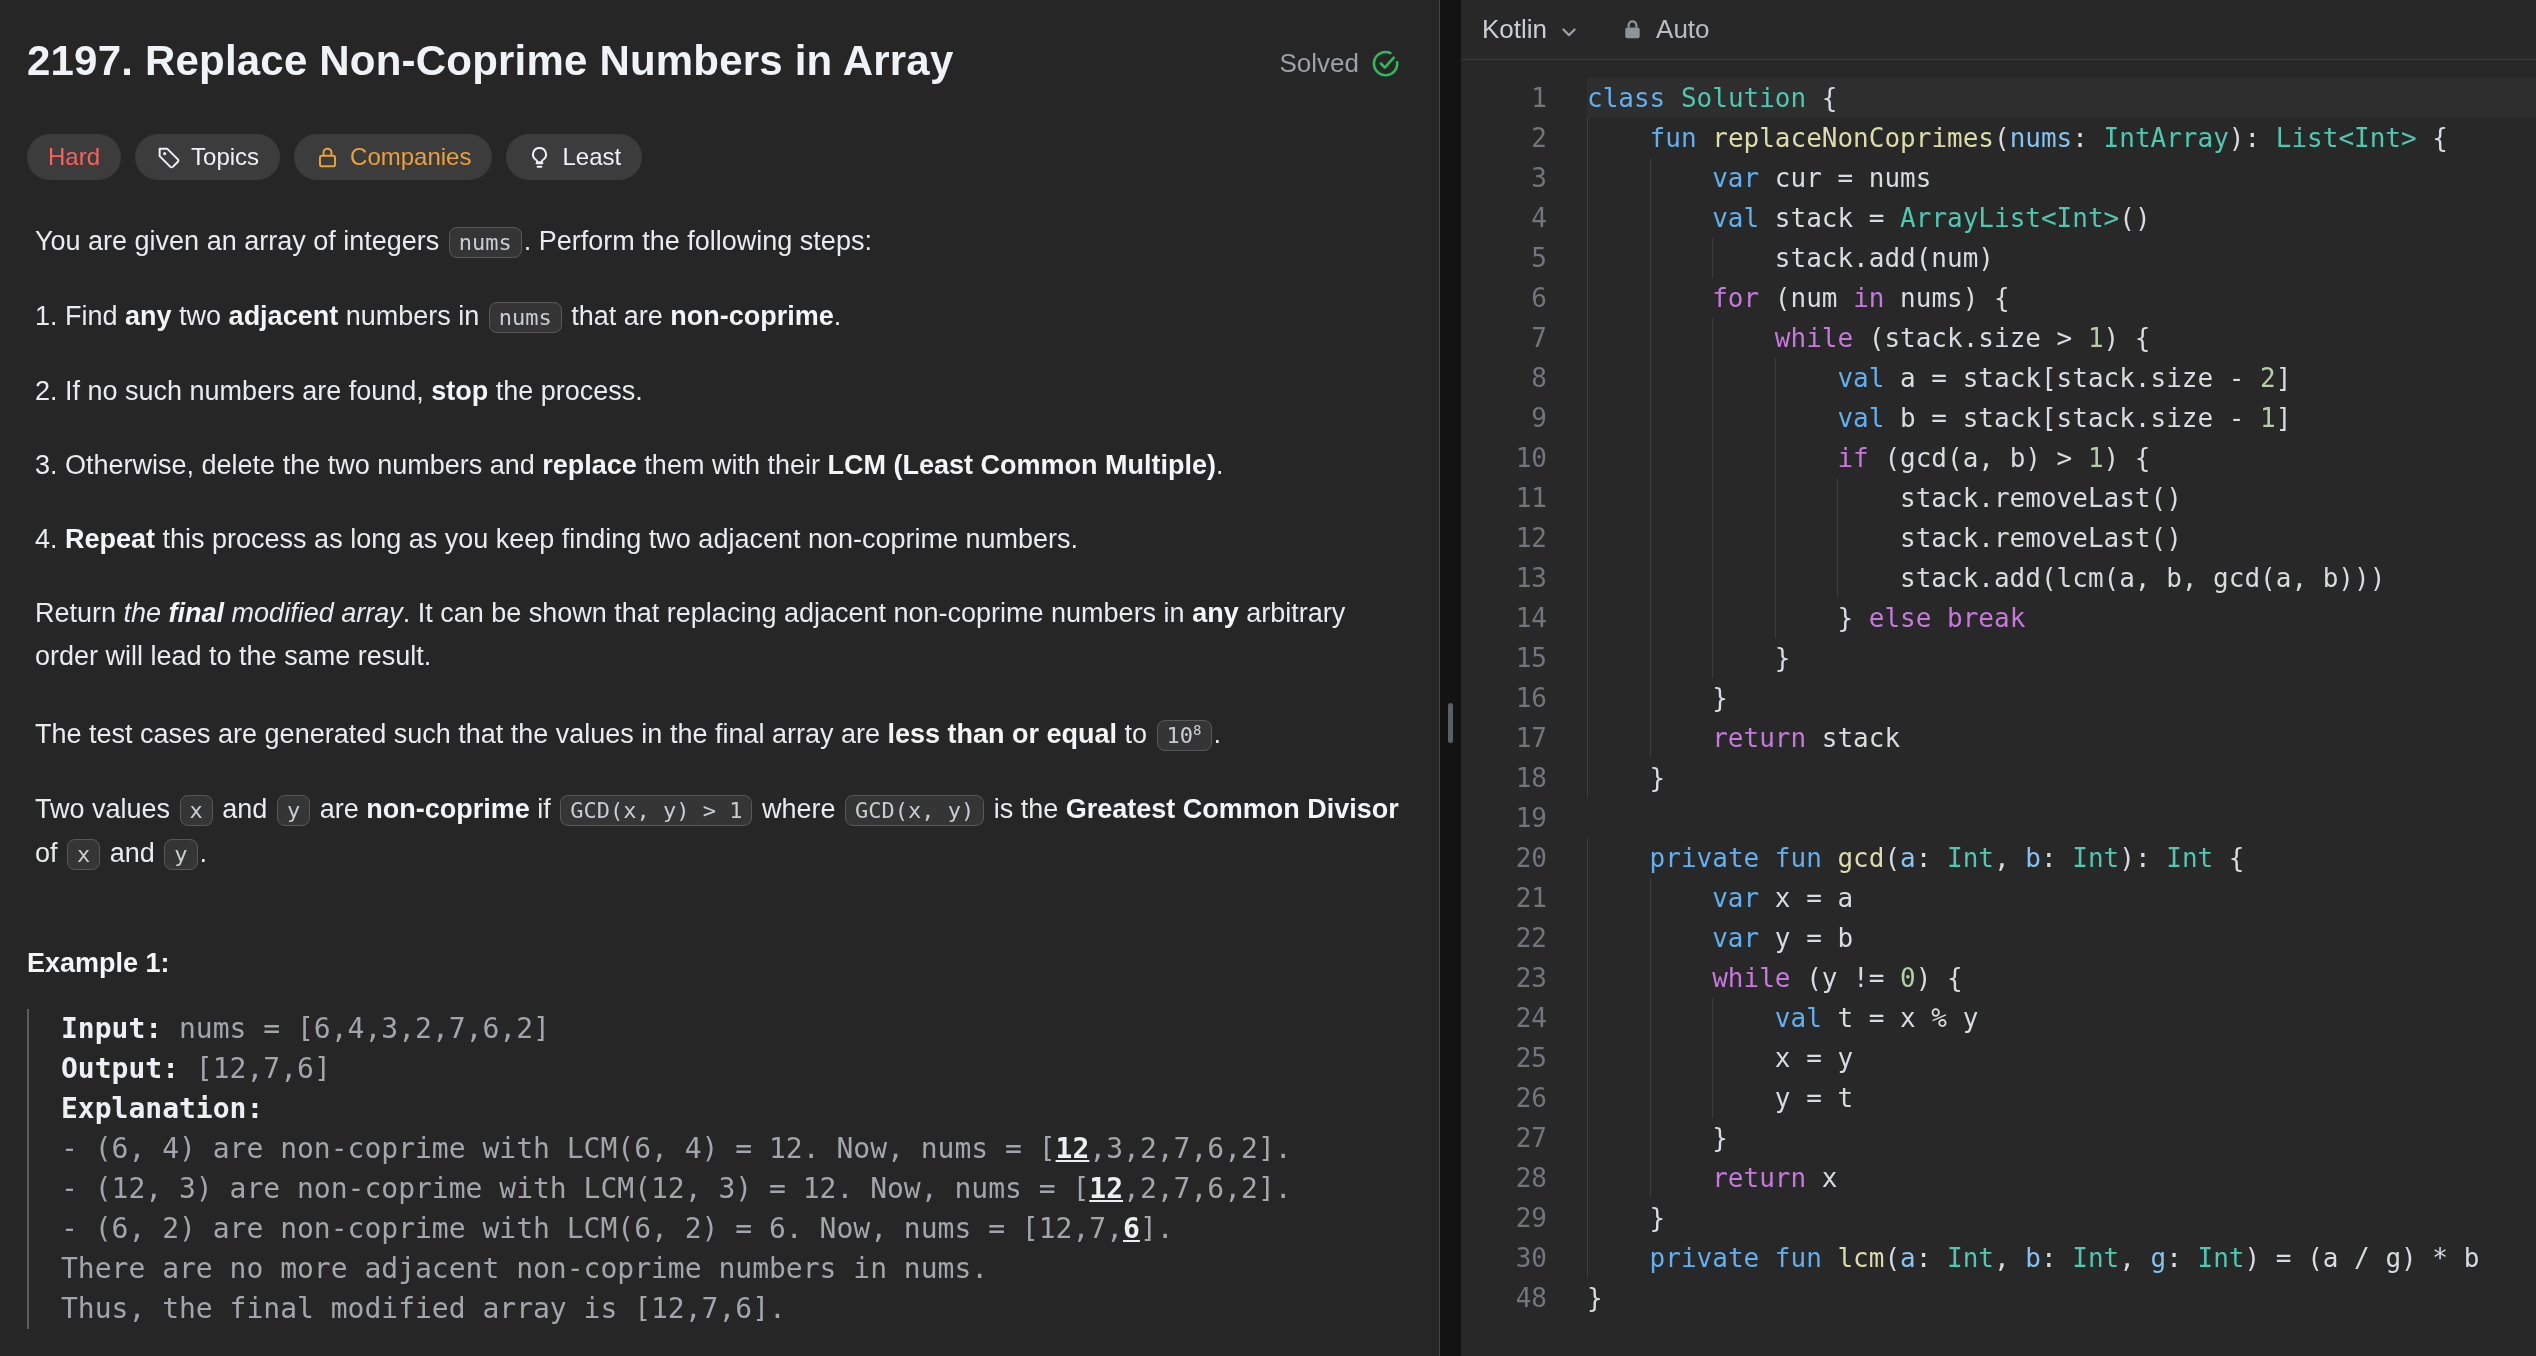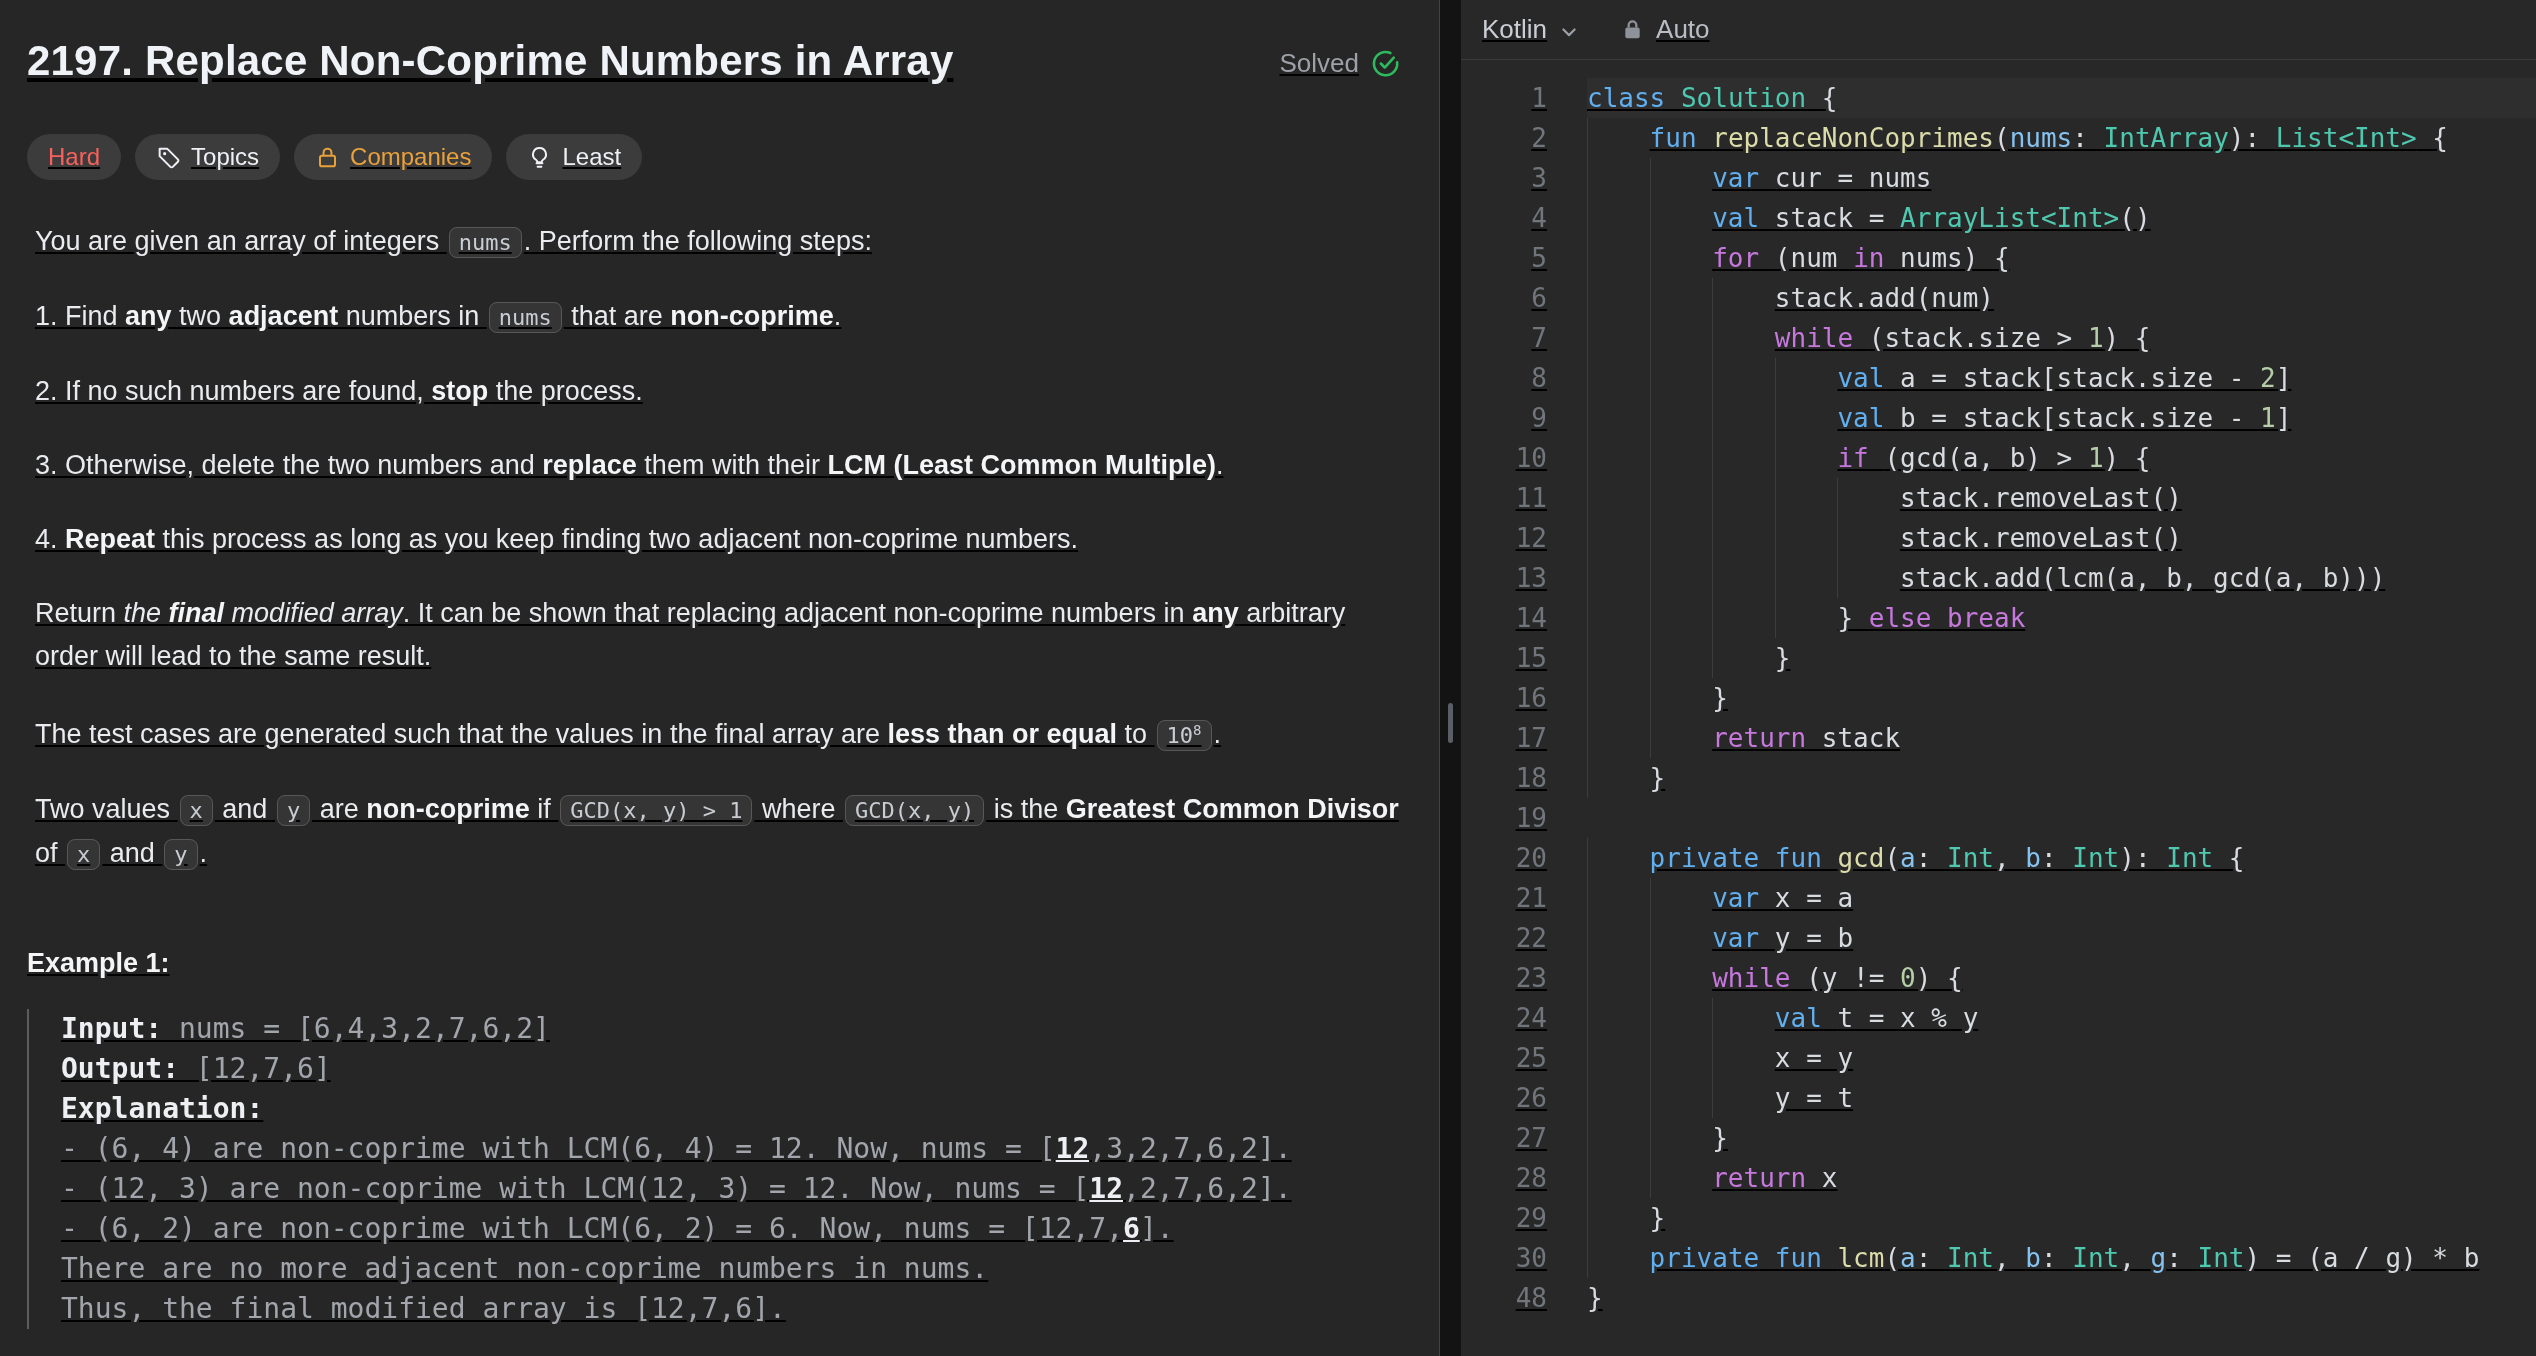--- a/index.html
+++ b/index.html
@@ -1,17 +1,17 @@
 <!DOCTYPE html>
 <html><head>
 <meta charset="utf-8">
 <style>
   html,body{margin:0;padding:0;background:#1c1c1c;}
   body{width:2536px;height:1356px;overflow:hidden;font-family:"Liberation Sans",sans-serif;}
-  .app{display:flex;width:2536px;height:1356px;text-decoration:underline;}
+  .app{display:flex;width:2536px;height:1356px;}
 
   
   .left{width:1440px;min-width:1440px;height:100%;box-sizing:border-box;background:#262626;
         border-right:1px solid #424242;padding:36px 38px 0 27px;overflow:hidden;}
   .title-row{display:flex;justify-content:space-between;align-items:flex-start;}
   .ptitle{margin:0;font-size:42px;line-height:50px;font-weight:600;color:#eff2f6;letter-spacing:.2px;}
   .solved{display:flex;align-items:center;gap:11px;margin-top:12px;font-size:26px;color:#9da1a7;white-space:nowrap;}
   .solved .sicon{color:#2dbb5d;display:inline-flex;}
 
   .tags{display:flex;gap:14px;margin-top:48px;}
@@ -190,22 +190,22 @@
           <div>28</div>
           <div>29</div>
           <div>30</div>
           <div>48</div>
         </div>
       <div class="code">
           <div class="cline cur"><span style="color: rgb(97, 175, 239);">class </span><span style="color: rgb(78, 201, 176); margin-top: 28px;">Solution </span><span style="color: rgb(216, 219, 224);">{</span></div>
           <div class="cline"><span class="ind" style="width: 62.612px;"></span><span style="color: rgb(97, 175, 239);">fun </span><span style="color: rgb(220, 220, 170);">replaceNonCoprimes</span><span style="color: rgb(216, 219, 224);">(</span><span style="color: rgb(133, 194, 240);">nums</span><span style="color: rgb(216, 219, 224);">: </span><span style="color: rgb(78, 201, 176);">IntArray</span><span style="color: rgb(216, 219, 224);">): </span><span style="color: rgb(78, 201, 176);">List&lt;Int&gt;</span><span style="color: rgb(216, 219, 224);"> {</span></div>
           <div class="cline"><span class="ind" style="width: 125.224px;"></span><span style="color: rgb(97, 175, 239);">var </span><span style="color: rgb(216, 219, 224);">cur = nums</span></div>
           <div class="cline"><span class="ind" style="width: 125.224px;"></span><span style="color: rgb(97, 175, 239);">val </span><span style="color: rgb(216, 219, 224);">stack = </span><span style="color: rgb(78, 201, 176);">ArrayList&lt;Int&gt;</span><span style="color: rgb(216, 219, 224);">()</span></div>
+          <div class="cline"><span class="ind" style="width: 187.836px;"></span><span style="color: rgb(216, 219, 224);">stack.add(num)</span></div>
           <div class="cline"><span class="ind" style="width: 125.224px;"></span><span style="color: rgb(198, 120, 221);">for </span><span style="color: rgb(216, 219, 224);">(num </span><span style="color: rgb(198, 120, 221);">in </span><span style="color: rgb(216, 219, 224);">nums) {</span></div>
-          <div class="cline"><span class="ind" style="width: 187.836px;"></span><span style="color: rgb(216, 219, 224);">stack.add(num)</span></div>
           <div class="cline"><span class="ind" style="width: 187.836px;"></span><span style="color: rgb(198, 120, 221);">while </span><span style="color: rgb(216, 219, 224);">(stack.size &gt; </span><span style="color: rgb(181, 206, 168);">1</span><span style="color: rgb(216, 219, 224);">) {</span></div>
           <div class="cline"><span class="ind" style="width: 250.448px;"></span><span style="color: rgb(97, 175, 239);">val </span><span style="color: rgb(216, 219, 224);">a = stack[stack.size - </span><span style="color: rgb(181, 206, 168);">2</span><span style="color: rgb(216, 219, 224);">]</span></div>
           <div class="cline"><span class="ind" style="width: 250.448px;"></span><span style="color: rgb(97, 175, 239);">val </span><span style="color: rgb(216, 219, 224);">b = stack[stack.size - </span><span style="color: rgb(181, 206, 168);">1</span><span style="color: rgb(216, 219, 224);">]</span></div>
           <div class="cline"><span class="ind" style="width: 250.448px;"></span><span style="color: rgb(198, 120, 221);">if </span><span style="color: rgb(216, 219, 224);">(gcd(a, b) &gt; </span><span style="color: rgb(181, 206, 168);">1</span><span style="color: rgb(216, 219, 224);">) {</span></div>
           <div class="cline"><span class="ind" style="width: 313.06px;"></span><span style="color: rgb(216, 219, 224);">stack.removeLast()</span></div>
           <div class="cline"><span class="ind" style="width: 313.06px;"></span><span style="color: rgb(216, 219, 224);">stack.removeLast()</span></div>
           <div class="cline"><span class="ind" style="width: 313.06px;"></span><span style="color: rgb(216, 219, 224);">stack.add(lcm(a, b, gcd(a, b)))</span></div>
           <div class="cline"><span class="ind" style="width: 250.448px;"></span><span style="color: rgb(216, 219, 224);">} </span><span style="color: rgb(198, 120, 221);">else break</span></div>
           <div class="cline"><span class="ind" style="width: 187.836px;"></span><span style="color: rgb(216, 219, 224);">}</span></div>
           <div class="cline"><span class="ind" style="width: 125.224px;"></span><span style="color: rgb(216, 219, 224);">}</span></div>

